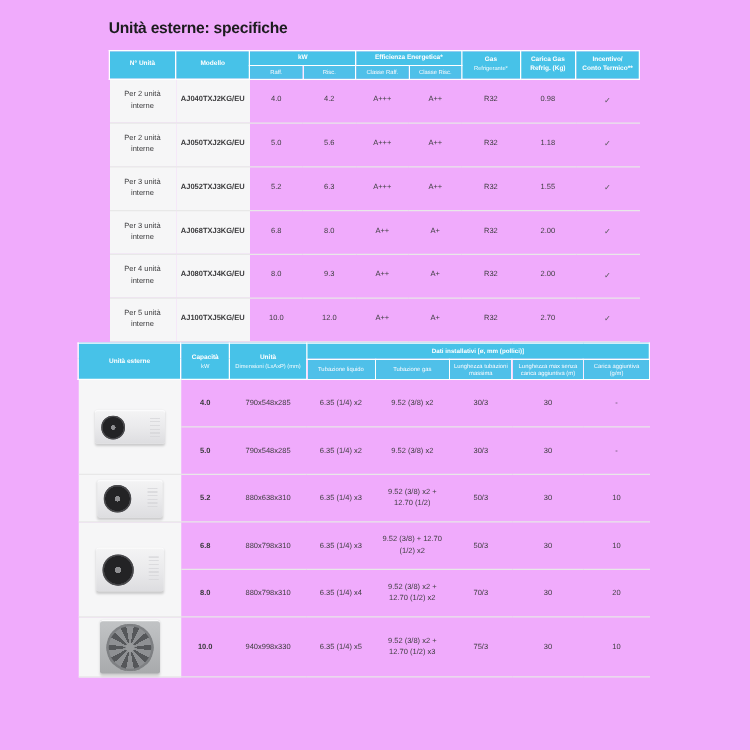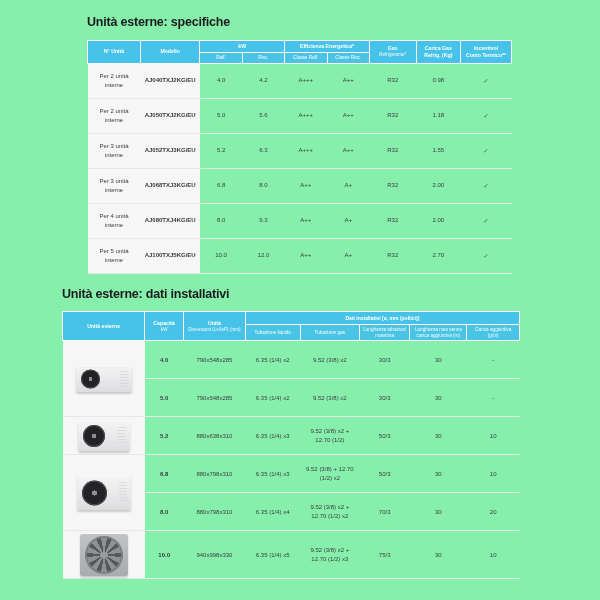--- a/index.html
+++ b/index.html
@@ -1,18 +1,18 @@
 <!DOCTYPE html>
 <html><head>
 <meta charset="utf-8">
 <style>
   * { margin:0; padding:0; box-sizing:border-box; }
   html,body { width:600px; height:600px; background:#ffffff; overflow:hidden;
     font-family:"Liberation Sans", sans-serif; -webkit-font-smoothing:antialiased; }
-  .page { width:600px; height:600px; background:#86efac; padding-top:15px; }
+  .page { width:600px; height:600px; background:#f0abfc; padding-top:15px; }
 
   .section-title { font-size:12.5px; font-weight:700; color:#1c1c1e; letter-spacing:-0.2px; }
   #title1 { margin-left:87px; margin-bottom:11px; }
   #title2 { margin-left:62px; margin-top:13px; margin-bottom:10px; }
 
   table { border-collapse:collapse; table-layout:fixed; }
   #specs-table { margin-left:87px; width:425px; }
   #install-table { margin-left:62px; width:458px; }
 
   th { background:#47c2e8; color:#fff; font-weight:400; text-align:center;
@@ -159,21 +159,20 @@
       <td>12.0</td>
       <td>A++</td>
       <td>A+</td>
       <td>R32</td>
       <td>2.70</td>
       <td class="check">✓</td>
     </tr>
   </tbody>
     </table>
 
-  <div id="title2" class="section-title">Unità esterne: dati installativi</div>
 
   <table id="install-table">
     <colgroup>
       <col style="width:18%">
         <col style="width:8.5%">
         <col style="width:13.5%">
         <col style="width:12%">
       <col style="width:13%">
         <col style="width:11%">
         <col style="width:12.5%">

